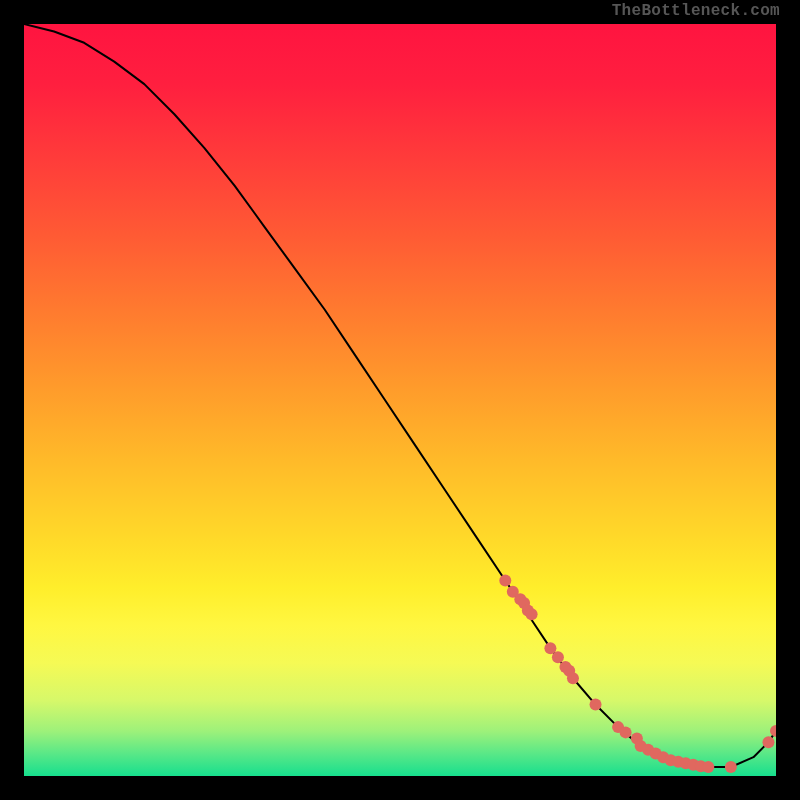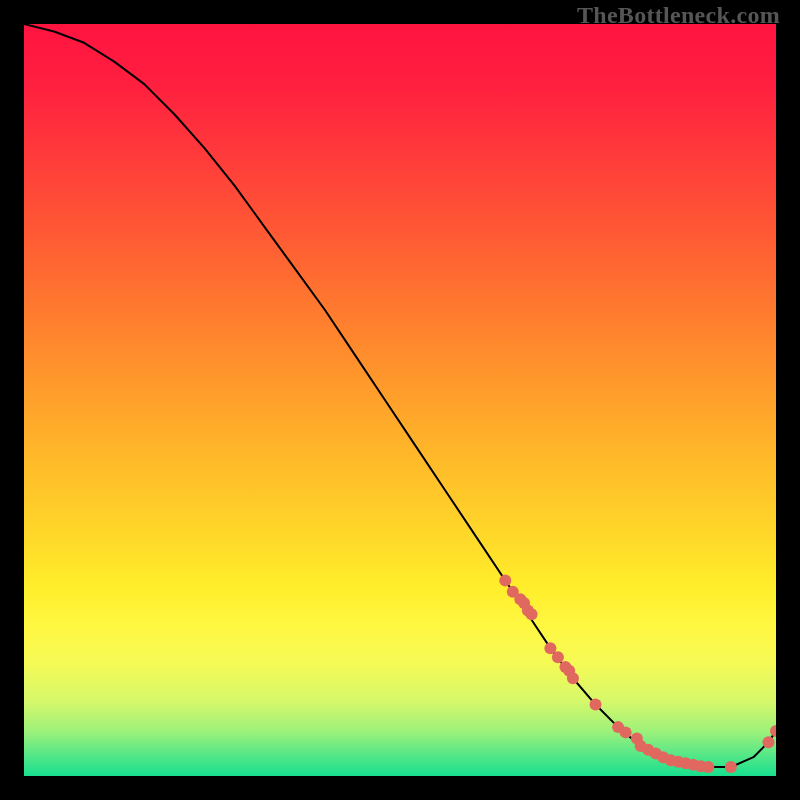--- a/index.html
+++ b/index.html
@@ -20,22 +20,22 @@
     position: absolute;
     left: 24px;
     top: 24px;
     width: 752px;
     height: 752px;
   }
   .watermark {
     position: absolute;
     top: 2px;
     right: 20px;
-    font-family: Liberation Serif, serif;
-    font-size: 24px;
+    font-family: Liberation Mono, monospace;
+    font-size: 16px;
     font-weight: 600;
     color: #565656;
     letter-spacing: 0.3px;
     user-select: none;
   }
 </style>
 </head>
 <body>
 
 <div class="frame">

